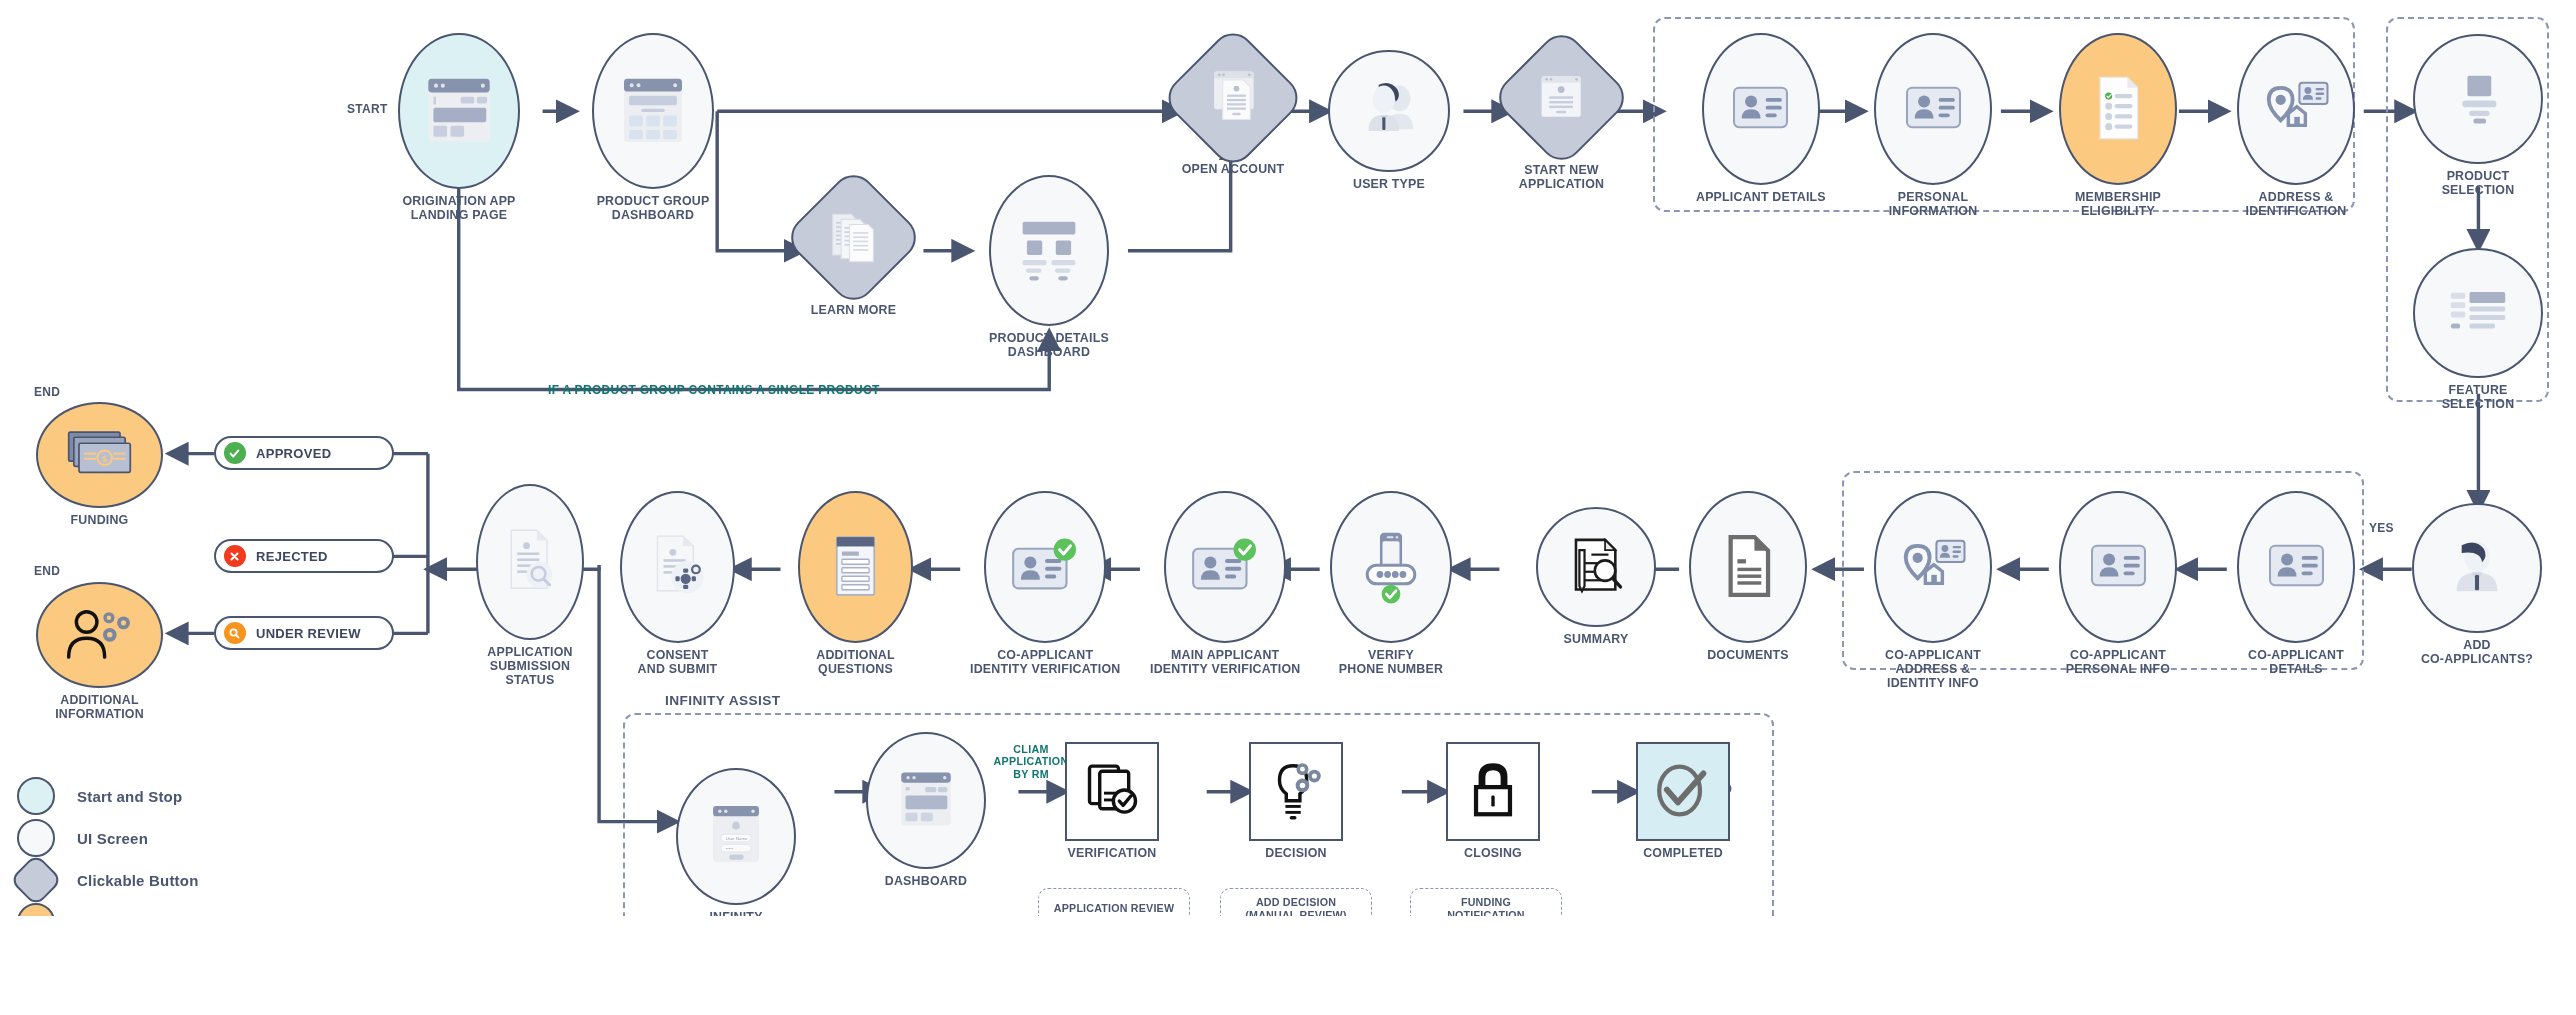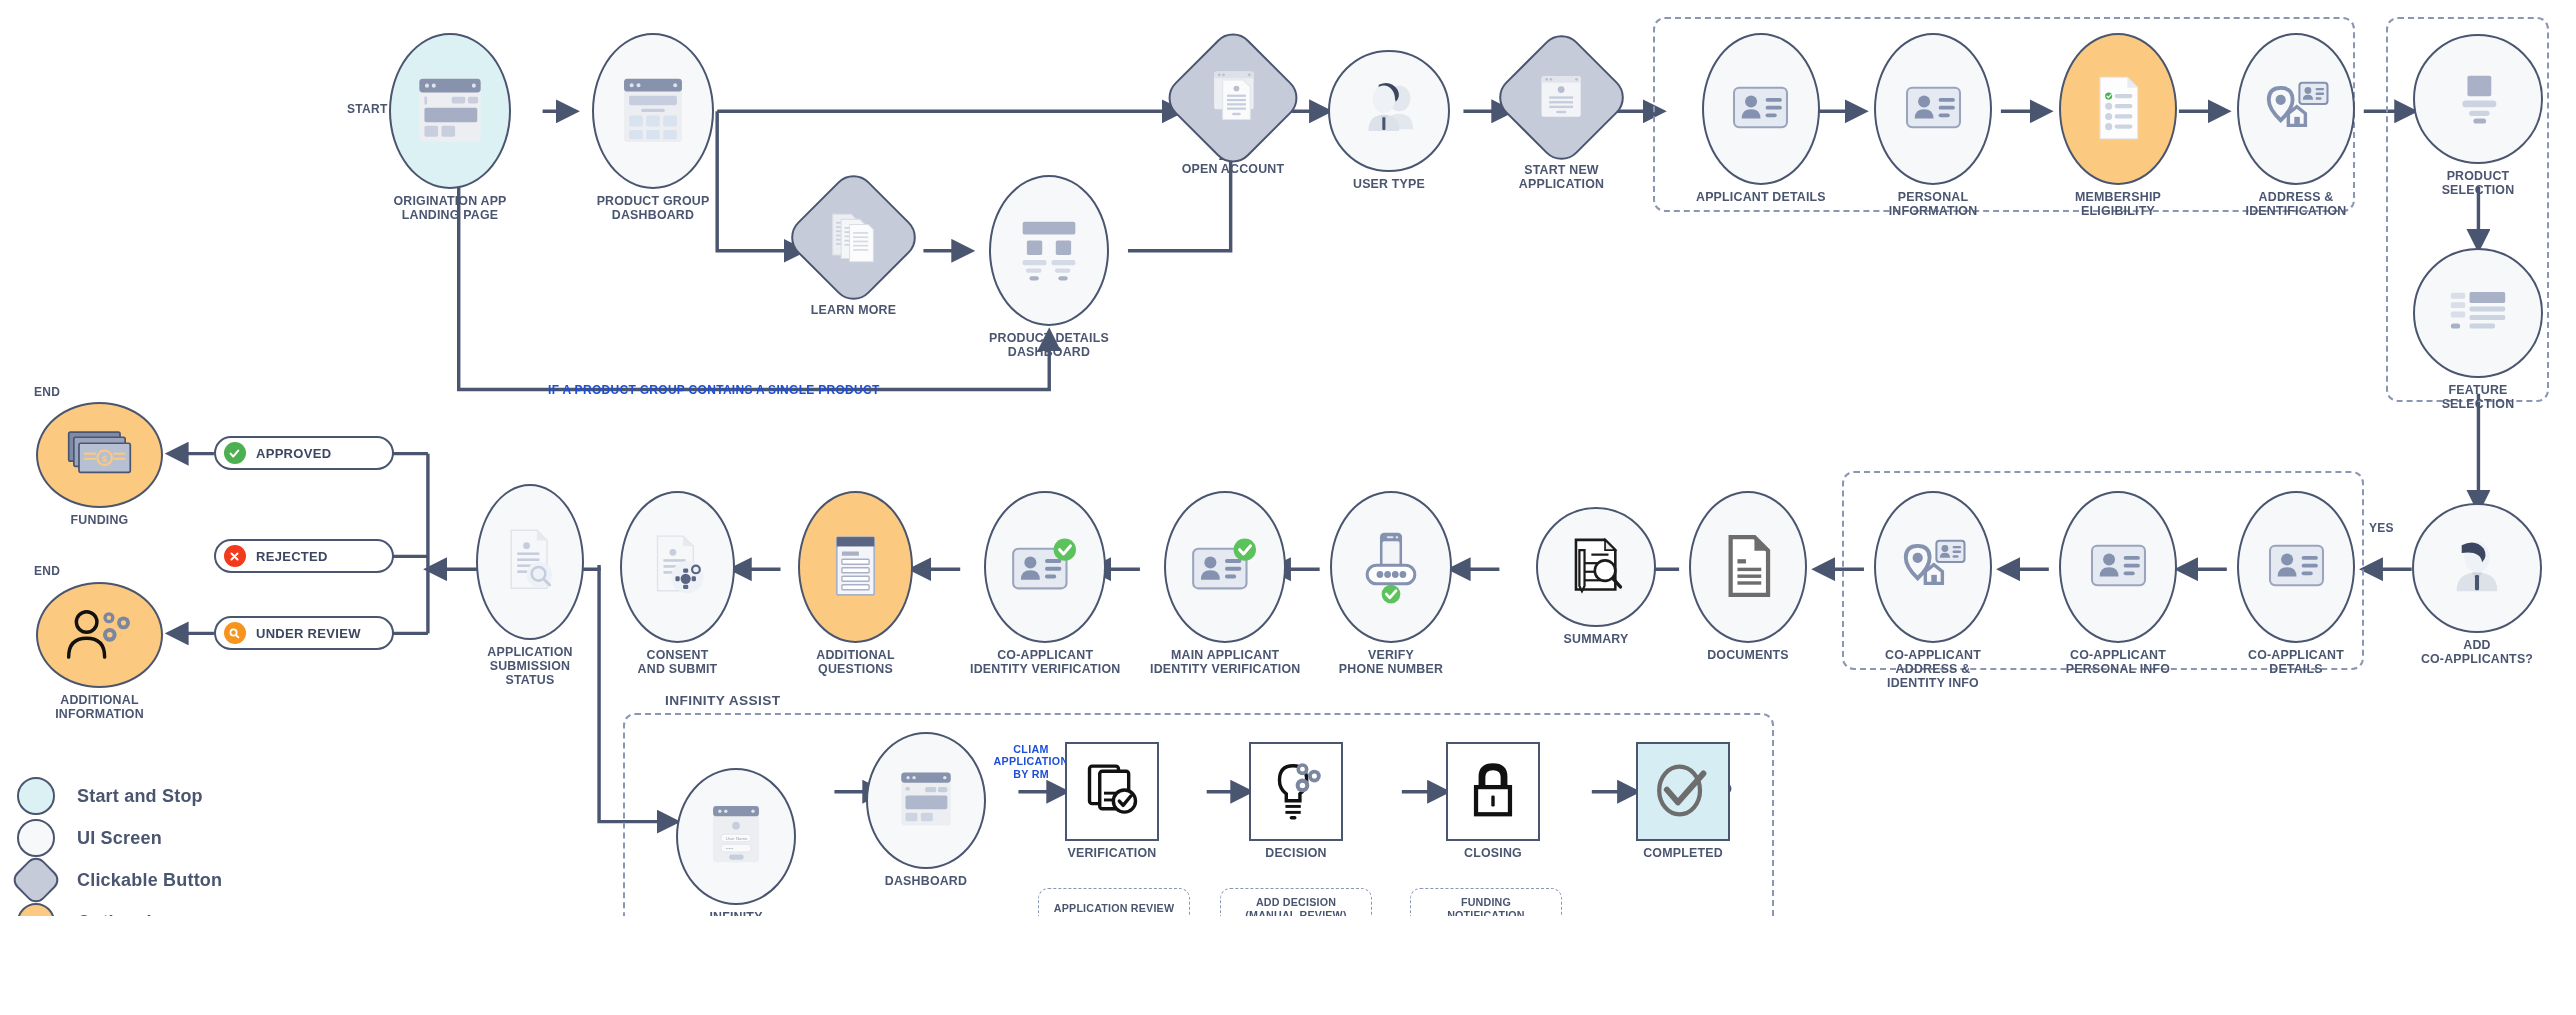--- a/index.html
+++ b/index.html
@@ -34,32 +34,32 @@
   
   .grp{position:absolute;box-sizing:border-box;border:2.1px dashed #8b96b5;border-radius:12px;}
   .grp-title{position:absolute;color:#4a5570;font-size:13.7px;font-weight:700;letter-spacing:0.4px;
              background:#fff;padding:0 6px;}
   .subtag{position:absolute;box-sizing:border-box;border:1.7px dashed #8b96b5;border-radius:10.3px;
           display:flex;align-items:center;justify-content:center;text-align:center;
           color:#4a5570;font-size:10.7px;font-weight:700;line-height:1.15;white-space:pre-line;
           letter-spacing:0.2px;}
 
   
-  .ftxt{position:absolute;color:#1d4ed8;font-size:12px;font-weight:700;letter-spacing:0.3px;
+  .ftxt{position:absolute;color:#0f766e;font-size:12px;font-weight:700;letter-spacing:0.3px;
         white-space:pre-line;line-height:1.15;}
   .ftxt.dark{color:#4a5570;}
   .ftxt.sm{font-size:10.7px;text-align:center;}
 
   
   #legend{position:absolute;left:17px;top:775px;}
   .lg-row{display:flex;align-items:center;height:42px;}
   .lg-sw{width:38px;height:38px;border:2.1px solid #4a5570;box-sizing:border-box;flex:0 0 auto;}
   .lg-sw.c{border-radius:50%;}
   .lg-sw.d{border-radius:11px;transform:rotate(45deg);}
-  .lg-lab{margin-left:22px;color:#4a5570;font-size:18px;font-weight:700;letter-spacing:0.2px;}
+  .lg-lab{margin-left:22px;color:#4a5570;font-size:15px;font-weight:700;letter-spacing:0.2px;}
 </style>
 </head>
 <body>
 
 <div id="stage">
 
   <svg id="wires" viewBox="0 0 3010 1187" xmlns="http://www.w3.org/2000/svg">
     <defs>
       <marker id="ah" markerWidth="7" markerHeight="7" refX="5.6" refY="3.5" orient="auto" markerUnits="strokeWidth">
         <path d="M0,0 L7,3.5 L0,7 z" fill="#4a5570"></path>
@@ -134,21 +134,21 @@
 APPLICATION
 BY RM</div>
   <div class="ftxt dark" style="left:1706px;top:783px;">END</div>
 
   <div class="grp" style="left:1653px;top:17px;width:702px;height:195px;"></div>
   <div class="grp" style="left:2386px;top:17px;width:163px;height:385px;"></div>
   <div class="grp" style="left:1842px;top:471px;width:522px;height:199px;"></div>
   <div class="grp" style="left:623px;top:713px;width:1151px;height:257px;"></div>
   <div class="grp-title" style="left:659px;top:693px;">INFINITY ASSIST</div>
 
-  <div class="node" style="left:389px;top:33px;">
+  <div class="node" style="left:398px;top:33px;">
     <div class="shape circ fill-start" style="width:122px;height:156px;">
       <span class="ico">
         <svg width="72" height="75" viewBox="0 0 84 88">
             <rect x="6" y="8" width="72" height="74" rx="4" fill="#eceef1"></rect>
             <rect x="6" y="8" width="72" height="16" rx="4" fill="#8792ad"></rect>
             <circle cx="15" cy="16" r="2.4" fill="#dfe3ea"></circle>
             <circle cx="23" cy="16" r="2.4" fill="#dfe3ea"></circle>
             <circle cx="70" cy="16" r="2.4" fill="#dfe3ea"></circle>
             <rect x="12" y="29" width="3" height="9" fill="#c8cede"></rect>
             <rect x="44" y="29" width="16" height="8" rx="2" fill="#c8cede"></rect>

